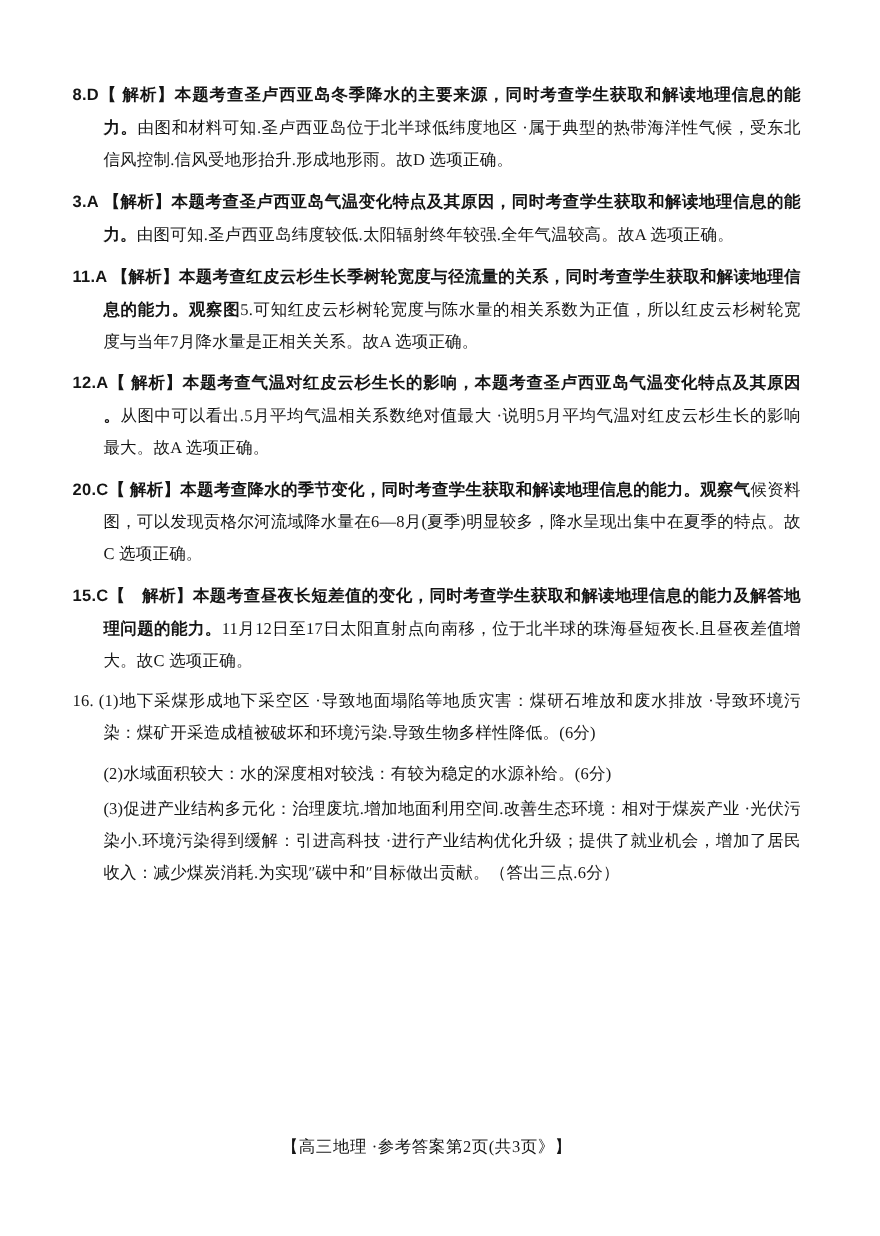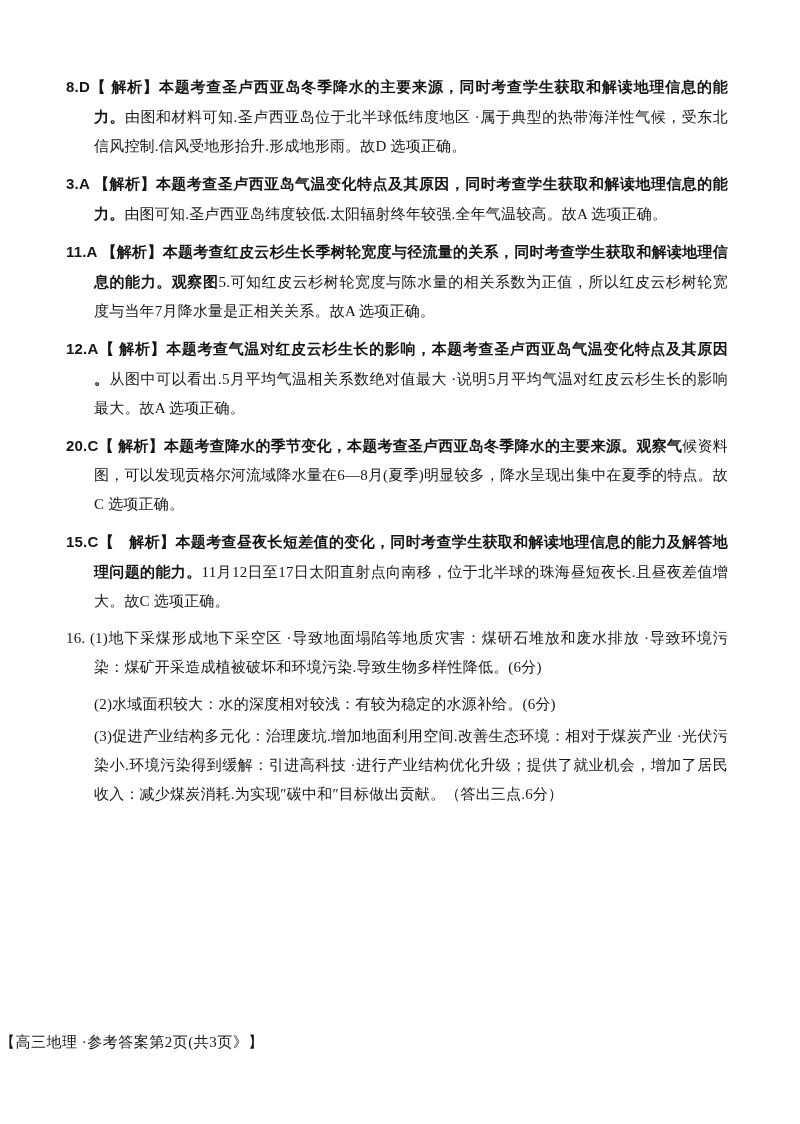--- a/index.html
+++ b/index.html
@@ -46,32 +46,33 @@
   .num.plain {
     font-family: inherit;
     font-weight: 400;
     margin-top: 28px;
   }
   .footer {
     position: absolute;
     left: 0;
     top: 1033px;
     width: 776px;
+    text-align: center;
     font-size: 15px;
     letter-spacing: 0.5px;
   }
 </style>
 </head>
 <body>
 
 <div class="content" id="answers">
     <p class="item"><span class="num">8.D</span><span class="lead">【 解析】本题考查圣卢西亚岛冬季降水的主要来源，同时考查学生获取和解读地理信息的能力。</span><span class="body">由图和材料可知.圣卢西亚岛位于北半球低纬度地区 ·属于典型的热带海洋性气候，受东北信风控制.信风受地形抬升.形成地形雨。故D 选项正确。</span></p>
     <p class="item"><span class="num">3.A</span><span class="lead"> 【解析】本题考查圣卢西亚岛气温变化特点及其原因，同时考查学生获取和解读地理信息的能力。</span><span class="body">由图可知.圣卢西亚岛纬度较低.太阳辐射终年较强.全年气温较高。故A 选项正确。</span></p>
     <p class="item"><span class="num">11.A</span><span class="lead"> 【解析】本题考查红皮云杉生长季树轮宽度与径流量的关系，同时考查学生获取和解读地理信息的能力。观察图</span><span class="body">5.可知红皮云杉树轮宽度与陈水量的相关系数为正值，所以红皮云杉树轮宽度与当年7月降水量是正相关关系。故A 选项正确。</span></p>
     <p class="item"><span class="num">12.A</span><span class="lead">【 解析】本题考查气温对红皮云杉生长的影响，本题考查圣卢西亚岛气温变化特点及其原因 。</span><span class="body">从图中可以看出.5月平均气温相关系数绝对值最大 ·说明5月平均气温对红皮云杉生长的影响最大。故A 选项正确。</span></p>
-    <p class="item"><span class="num">20.C</span><span class="lead">【 解析】本题考查降水的季节变化，本题考查圣卢西亚岛冬季降水的主要来源。观察气</span><span class="body">候资料图，可以发现贡格尔河流域降水量在6—8月(夏季)明显较多，降水呈现出集中在夏季的特点。故C 选项正确。</span></p>
+    <p class="item"><span class="num">20.C</span><span class="lead">【 解析】本题考查降水的季节变化，同时考查学生获取和解读地理信息的能力。观察气</span><span class="body">候资料图，可以发现贡格尔河流域降水量在6—8月(夏季)明显较多，降水呈现出集中在夏季的特点。故C 选项正确。</span></p>
     <p class="item"><span class="num">15.C</span><span class="lead">【　解析】本题考查昼夜长短差值的变化，同时考查学生获取和解读地理信息的能力及解答地理问题的能力。</span><span class="body">11月12日至17日太阳直射点向南移，位于北半球的珠海昼短夜长.且昼夜差值增大。故C 选项正确。</span></p>
     <p class="item"><span class="num plain">16.</span><span class="body"> (1)地下采煤形成地下采空区 ·导致地面塌陷等地质灾害：煤研石堆放和废水排放 ·导致环境污染：煤矿开采造成植被破坏和环境污染.导致生物多样性降低。(6分)</span></p>
     <p class="subitem">(2)水域面积较大：水的深度相对较浅：有较为稳定的水源补给。(6分)</p>
     <p class="subitem">(3)促进产业结构多元化：治理废坑.增加地面利用空间.改善生态环境：相对于煤炭产业 ·光伏污染小.环境污染得到缓解：引进高科技 ·进行产业结构优化升级；提供了就业机会，增加了居民收入：减少煤炭消耗.为实现″碳中和″目标做出贡献。（答出三点.6分）</p>
   </div>
 
 <div class="footer">【高三地理 ·参考答案第2页(共3页》】</div>
 
 </body></html>

